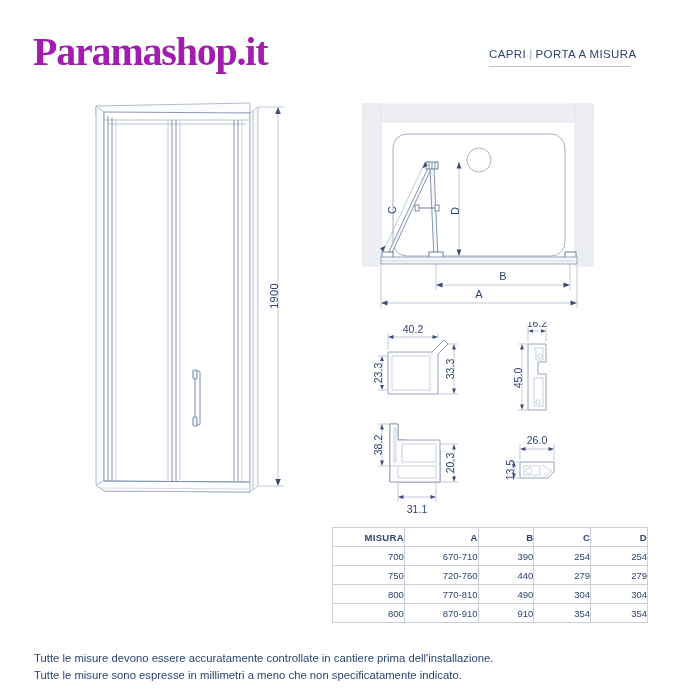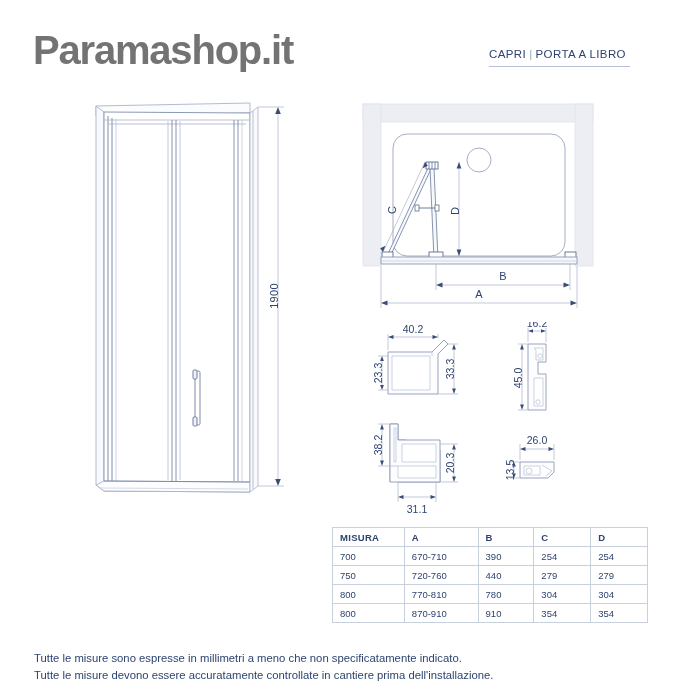--- a/index.html
+++ b/index.html
@@ -27,22 +27,22 @@
     width: 700px;
     height: 95px;
   }
   .logo {
     position: absolute;
     left: 33px;
     top: 28px;
     font-size: 40px;
     font-weight: bold;
     letter-spacing: -1.2px;
-    color: #737373;
-    font-family: Liberation Sans, sans-serif;
+    color: #a21caf;
+    font-family: Liberation Serif, serif;
     white-space: nowrap;
   }
   .product-label {
     position: absolute;
     left: 489px;
     top: 48px;
     font-size: 11.5px;
     letter-spacing: 0.4px;
     color: #2d4470;
     white-space: nowrap;
@@ -100,21 +100,21 @@
   }
   table.spec {
     border-collapse: collapse;
     width: 316px;
     font-size: 9.5px;
     color: #2d4470;
   }
   table.spec td, table.spec th {
     border: 1px solid #c8cfdd;
     padding: 3px 0 3px 7px;
-    text-align: left;
+    text-align: right;
     height: 12px;
     font-weight: normal;
   }
   table.spec th {
     font-weight: bold;
     letter-spacing: 0.3px;
   }
   table.spec col.c0 { width: 72px; }
   table.spec col.c1 { width: 74px; }
   table.spec col.c2 { width: 56px; }
@@ -138,21 +138,21 @@
     fill: #2d4470;
   }
 </style>
 </head>
 <body>
 
 <div class="page">
 
   <div class="header">
     <div class="logo">Paramashop.it</div>
-    <div class="product-label"><span>CAPRI</span><span class="sep">|</span><span>PORTA A LIBRO</span></div>
+    <div class="product-label"><span>CAPRI</span><span class="sep">|</span><span>PORTA A MISURA</span></div>
     <div class="product-underline"></div>
   </div>
 
   <div class="elevation">
     <svg width="300" height="420" viewBox="0 0 300 420">
       <g fill="none" stroke="#9aa5bd" stroke-width="0.9">
 
         <path d="M36,6 L190,3 L190,13 L36,16 Z" fill="#fbfcfe" stroke="#aab3c8"></path>
 
         <path d="M36,6 L36,385 L44,391 L44,12 Z" fill="#f7f9fc" stroke="#aab3c8"></path>
@@ -482,33 +482,33 @@
         <tr>
           <td>750</td>
           <td>720-760</td>
           <td>440</td>
           <td>279</td>
           <td>279</td>
         </tr>
         <tr>
           <td>800</td>
           <td>770-810</td>
-          <td>780</td>
+          <td>490</td>
           <td>304</td>
           <td>304</td>
         </tr>
         <tr>
           <td>800</td>
           <td>870-910</td>
           <td>910</td>
           <td>354</td>
           <td>354</td>
         </tr>
       </tbody>
     </table>
   </div>
 
   <div class="notes">
+    <div>Tutte le misure devono essere accuratamente controllate in cantiere prima dell'installazione.</div>
     <div>Tutte le misure sono espresse in millimetri a meno che non specificatamente indicato.</div>
-    <div>Tutte le misure devono essere accuratamente controllate in cantiere prima dell'installazione.</div>
   </div>
 
 </div>
 
 </body></html>

